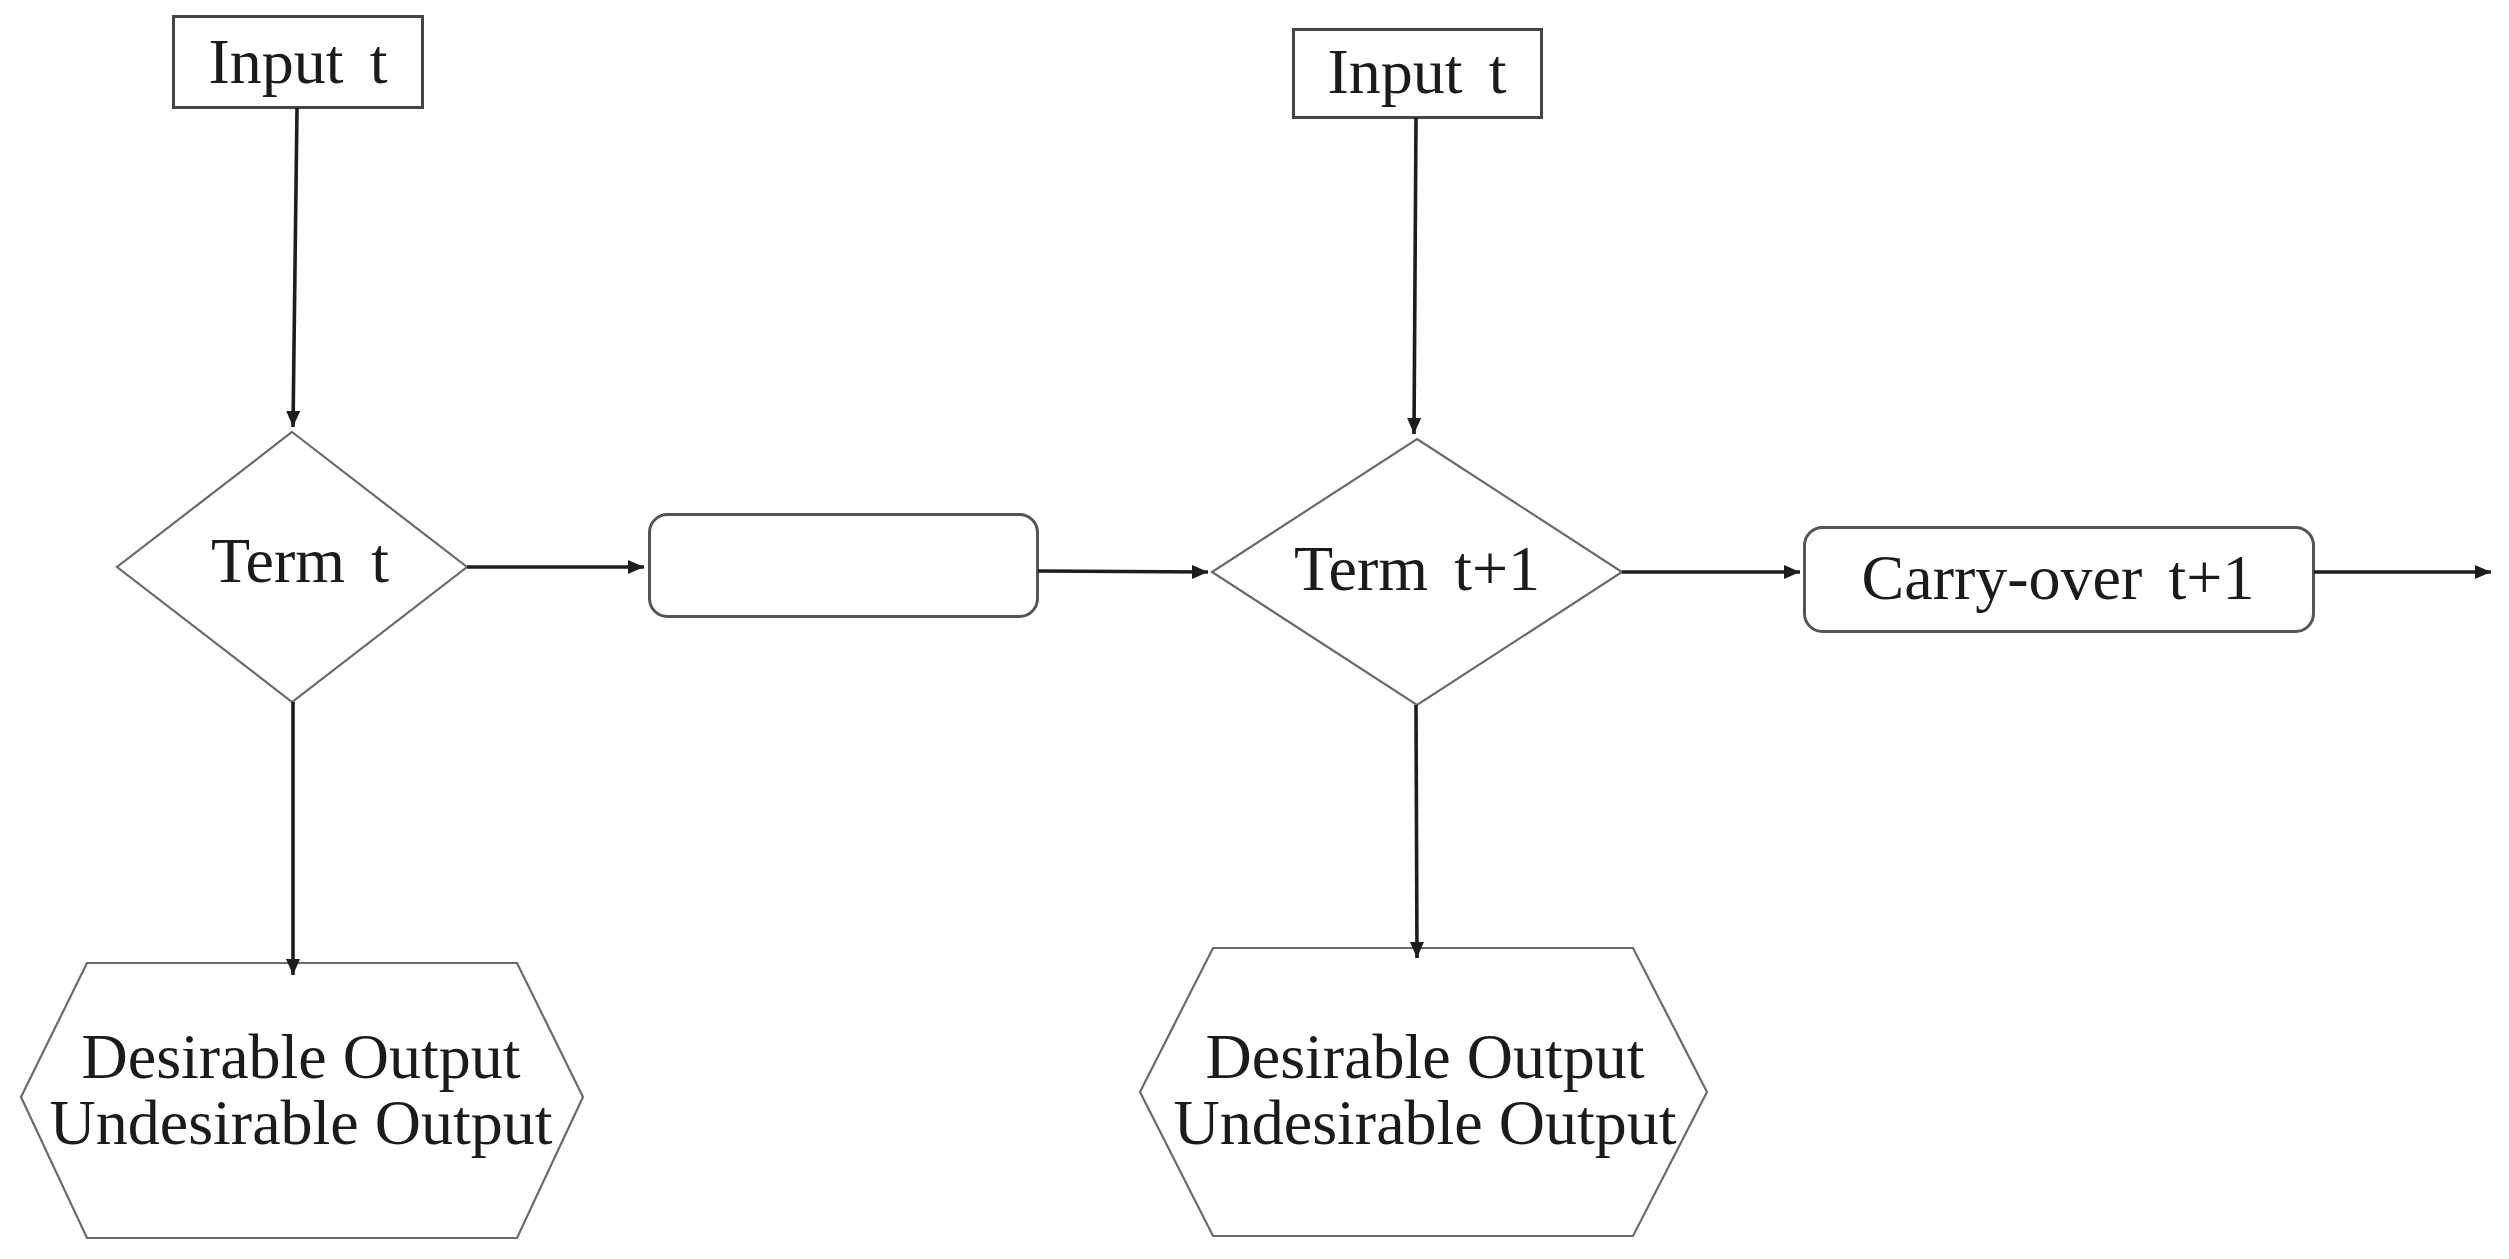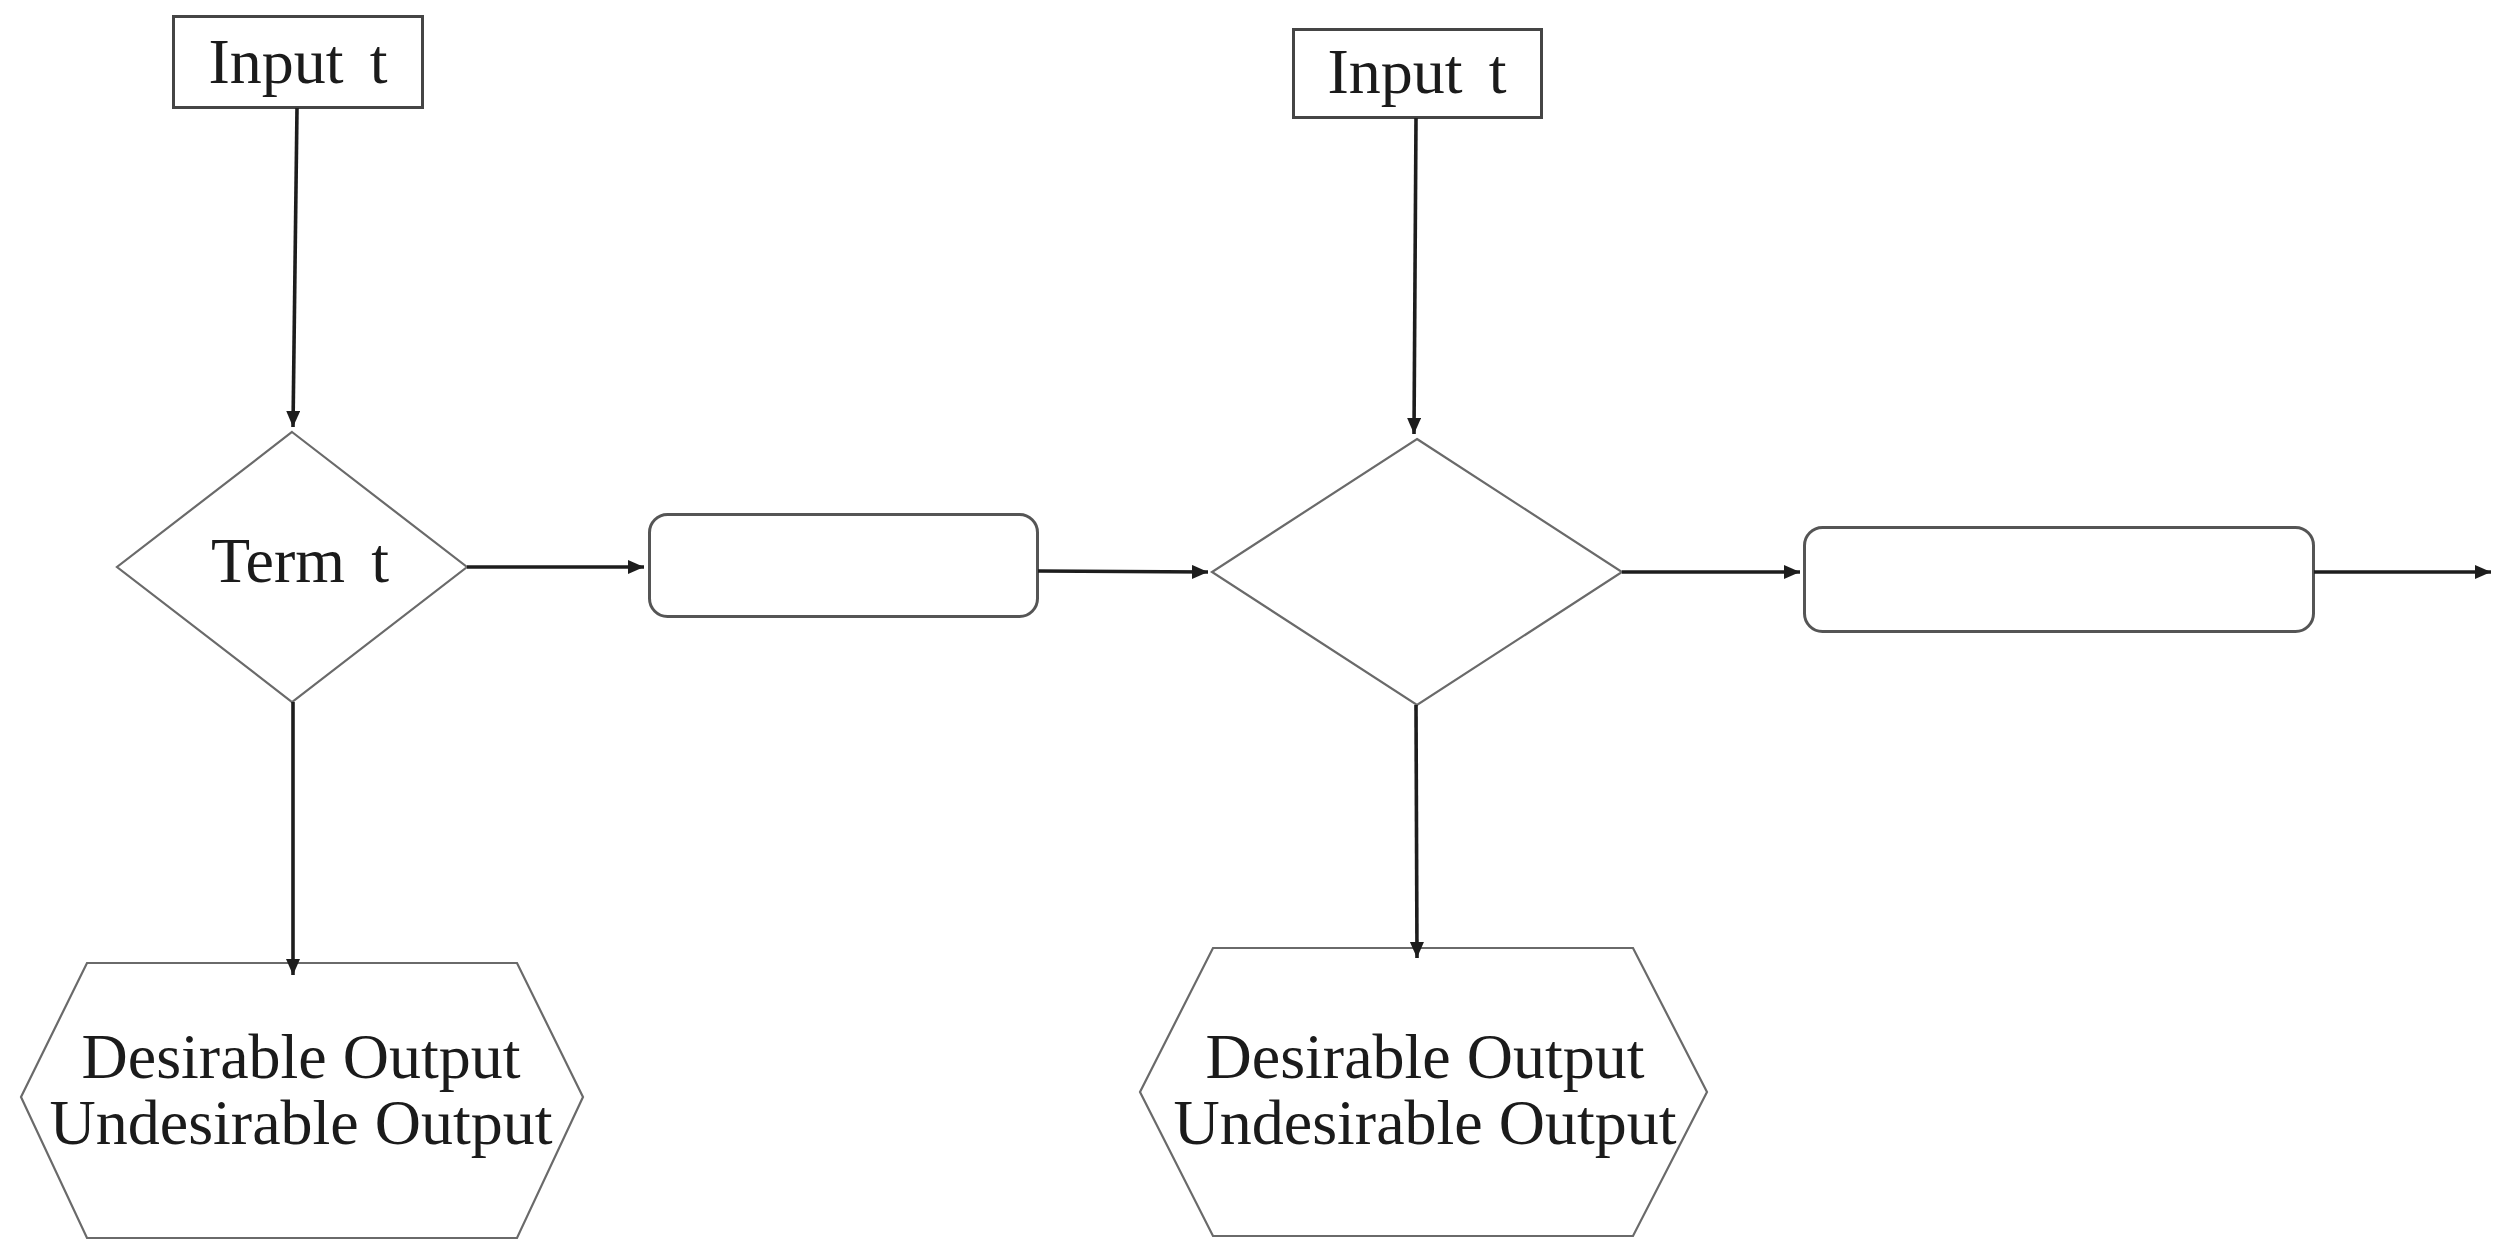--- a/index.html
+++ b/index.html
@@ -57,18 +57,20 @@
   </svg>
 
   <div class="label gap" style="left:298px;top:62px">Input t</div>
   <div class="label gap" style="left:300px;top:561px">Term t</div>
   <div class="label hexlabel" style="left:301px;top:1090px">
     <div>Desirable Output</div>
     <div>Undesirable Output</div>
   </div>
 
   <div class="label gap" style="left:1417px;top:72px">Input t</div>
+  <div class="label gap" style="left:1417px;top:569px">Term t+1</div>
+  <div class="label gap" style="left:2058px;top:578px">Carry-over t+1</div>
   <div class="label hexlabel" style="left:1425px;top:1090px">
     <div>Desirable Output</div>
     <div>Undesirable Output</div>
   </div>
 
 </div>
 
 </body></html>

